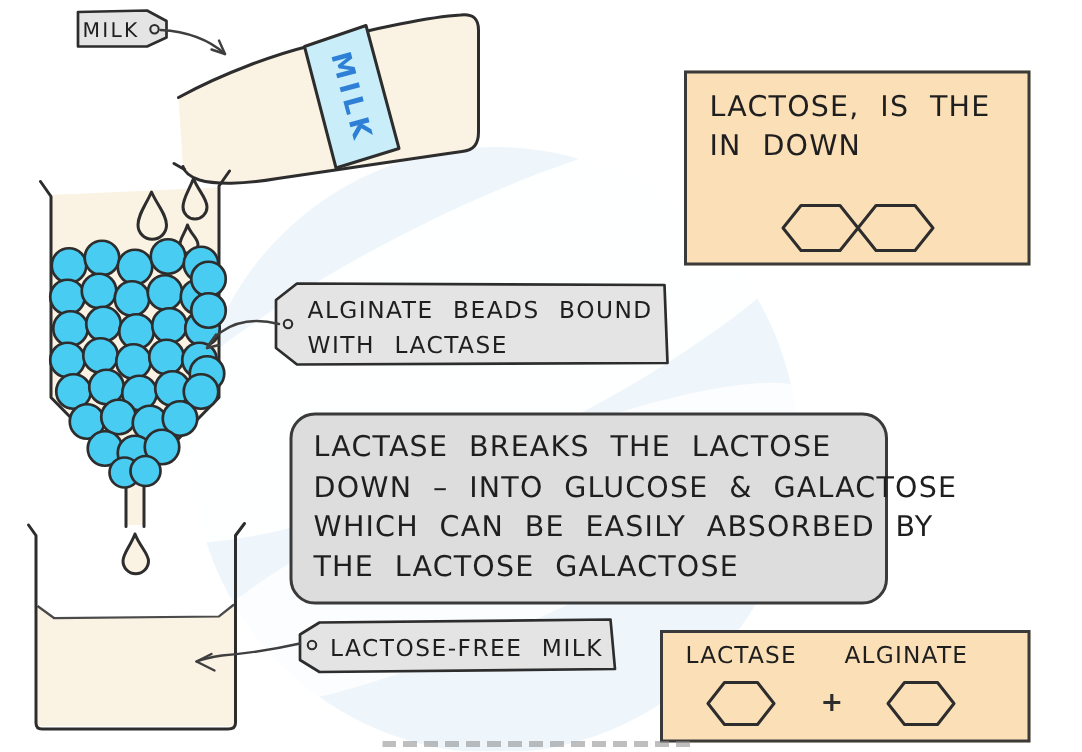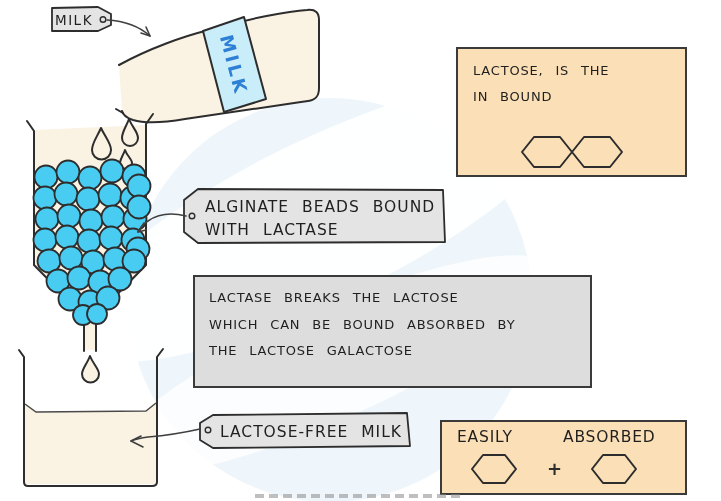--- a/index.html
+++ b/index.html
@@ -22,23 +22,23 @@
   .tagfill{fill:#e4e4e4;stroke:#2d2d2d;stroke-width:1.8;stroke-linejoin:round;}
   .taghole{fill:#e4e4e4;stroke:#2d2d2d;stroke-width:1.4;}
   .tag-text{font-family:"DejaVu Sans",sans-serif;font-size:15.5px;letter-spacing:1px;word-spacing:7px;fill:#1f1f1f;}
   .tag-text-small{font-family:"DejaVu Sans",sans-serif;font-size:13.5px;letter-spacing:1.5px;fill:#1f1f1f;}
   .bottle-label-text{font-family:"DejaVu Sans",sans-serif;font-size:18px;font-weight:bold;
     letter-spacing:3px;fill:#2e7fd6;}
   
   .info-box{position:absolute;z-index:2;border:2px solid #3a3a3a;box-sizing:border-box;color:#1f1f1f;}
   .beige{background:#fbdfb6;}
   .graybox{background:#dddddd;}
-  .box-line{font-size:13px;line-height:26px;letter-spacing:.8px;word-spacing:7px;white-space:nowrap;}
+  .box-line{font-size:19px;line-height:26px;letter-spacing:.8px;word-spacing:7px;white-space:nowrap;}
   #lactose-box{left:456px;top:47px;width:231px;height:130px;padding:9px 0 0 15px;}
-  #lactase-box{left:193px;top:275px;width:399px;height:113px;padding:8px 0 0 14px;}
+  #lactase-box{left:193px;top:275px;width:399px;height:128px;padding:8px 0 0 14px;border-radius:17px;}
   #lactase-box .box-line{line-height:26.5px;}
   #products-box{left:440px;top:420px;width:247px;height:75px;}
   #products-box .plabel{position:absolute;font-size:15.5px;letter-spacing:.8px;}
   .hex-svg{position:absolute;}
   .hex{fill:none;stroke:#2d2d2d;stroke-width:2;stroke-linejoin:round;}
   .plus-sign{position:absolute;font-size:18px;font-weight:bold;color:#2d2d2d;}
   
   .cutoff{position:absolute;left:255px;top:494px;width:205px;height:4px;z-index:2;opacity:.55;
     background:repeating-linear-gradient(90deg,#8a8a8a 0 9px,transparent 9px 14px);}
 </style>
@@ -152,36 +152,37 @@
       <text class="tag-text" x="220" y="437">LACTOSE-FREE MILK</text>
     </g>
     <g>
       <path class="thin" d="M 200 429 C 178 434 160 436 148 437 C 141 438 136 439 131 441"></path>
       <path class="thin" d="M 131 441 L 141 436 M 131 441 L 143 447"></path>
     </g>
   </svg>
 
   <div class="info-box beige" id="lactose-box">
     <div class="box-line">LACTOSE, IS THE</div>
-    <div class="box-line">IN BOUND</div>
+    <div class="box-line">IN DOWN</div>
     <svg class="hex-svg" style="left:62px;top:86px;" width="104" height="34" viewBox="0 0 104 34">
       <polygon class="hex" points="2,17 14,2 40,2 52,17 40,32 14,32"></polygon>
       <polygon class="hex" points="52,17 64,2 90,2 102,17 90,32 64,32"></polygon>
     </svg>
   </div>
 
   <div class="info-box graybox" id="lactase-box">
     <div class="box-line">LACTASE BREAKS THE LACTOSE</div>
-    <div class="box-line">WHICH CAN BE BOUND ABSORBED BY</div>
+    <div class="box-line">DOWN – INTO GLUCOSE &amp; GALACTOSE</div>
+    <div class="box-line">WHICH CAN BE EASILY ABSORBED BY</div>
     <div class="box-line">THE LACTOSE GALACTOSE</div>
   </div>
 
   <div class="info-box beige" id="products-box">
-    <span class="plabel" style="left:15px;top:6px;">EASILY</span>
-    <span class="plabel" style="left:121px;top:6px;">ABSORBED</span>
+    <span class="plabel" style="left:15px;top:6px;">LACTASE</span>
+    <span class="plabel" style="left:121px;top:6px;">ALGINATE</span>
     <svg class="hex-svg" style="left:28px;top:30px;" width="48" height="34" viewBox="0 0 48 34">
       <polygon class="hex" points="2,17 13,3 35,3 46,17 35,31 13,31"></polygon>
     </svg>
     <span class="plus-sign" style="left:105px;top:36px;">+</span>
     <svg class="hex-svg" style="left:148px;top:30px;" width="48" height="34" viewBox="0 0 48 34">
       <polygon class="hex" points="2,17 13,3 35,3 46,17 35,31 13,31"></polygon>
     </svg>
   </div>
 
   <div class="cutoff"></div>

